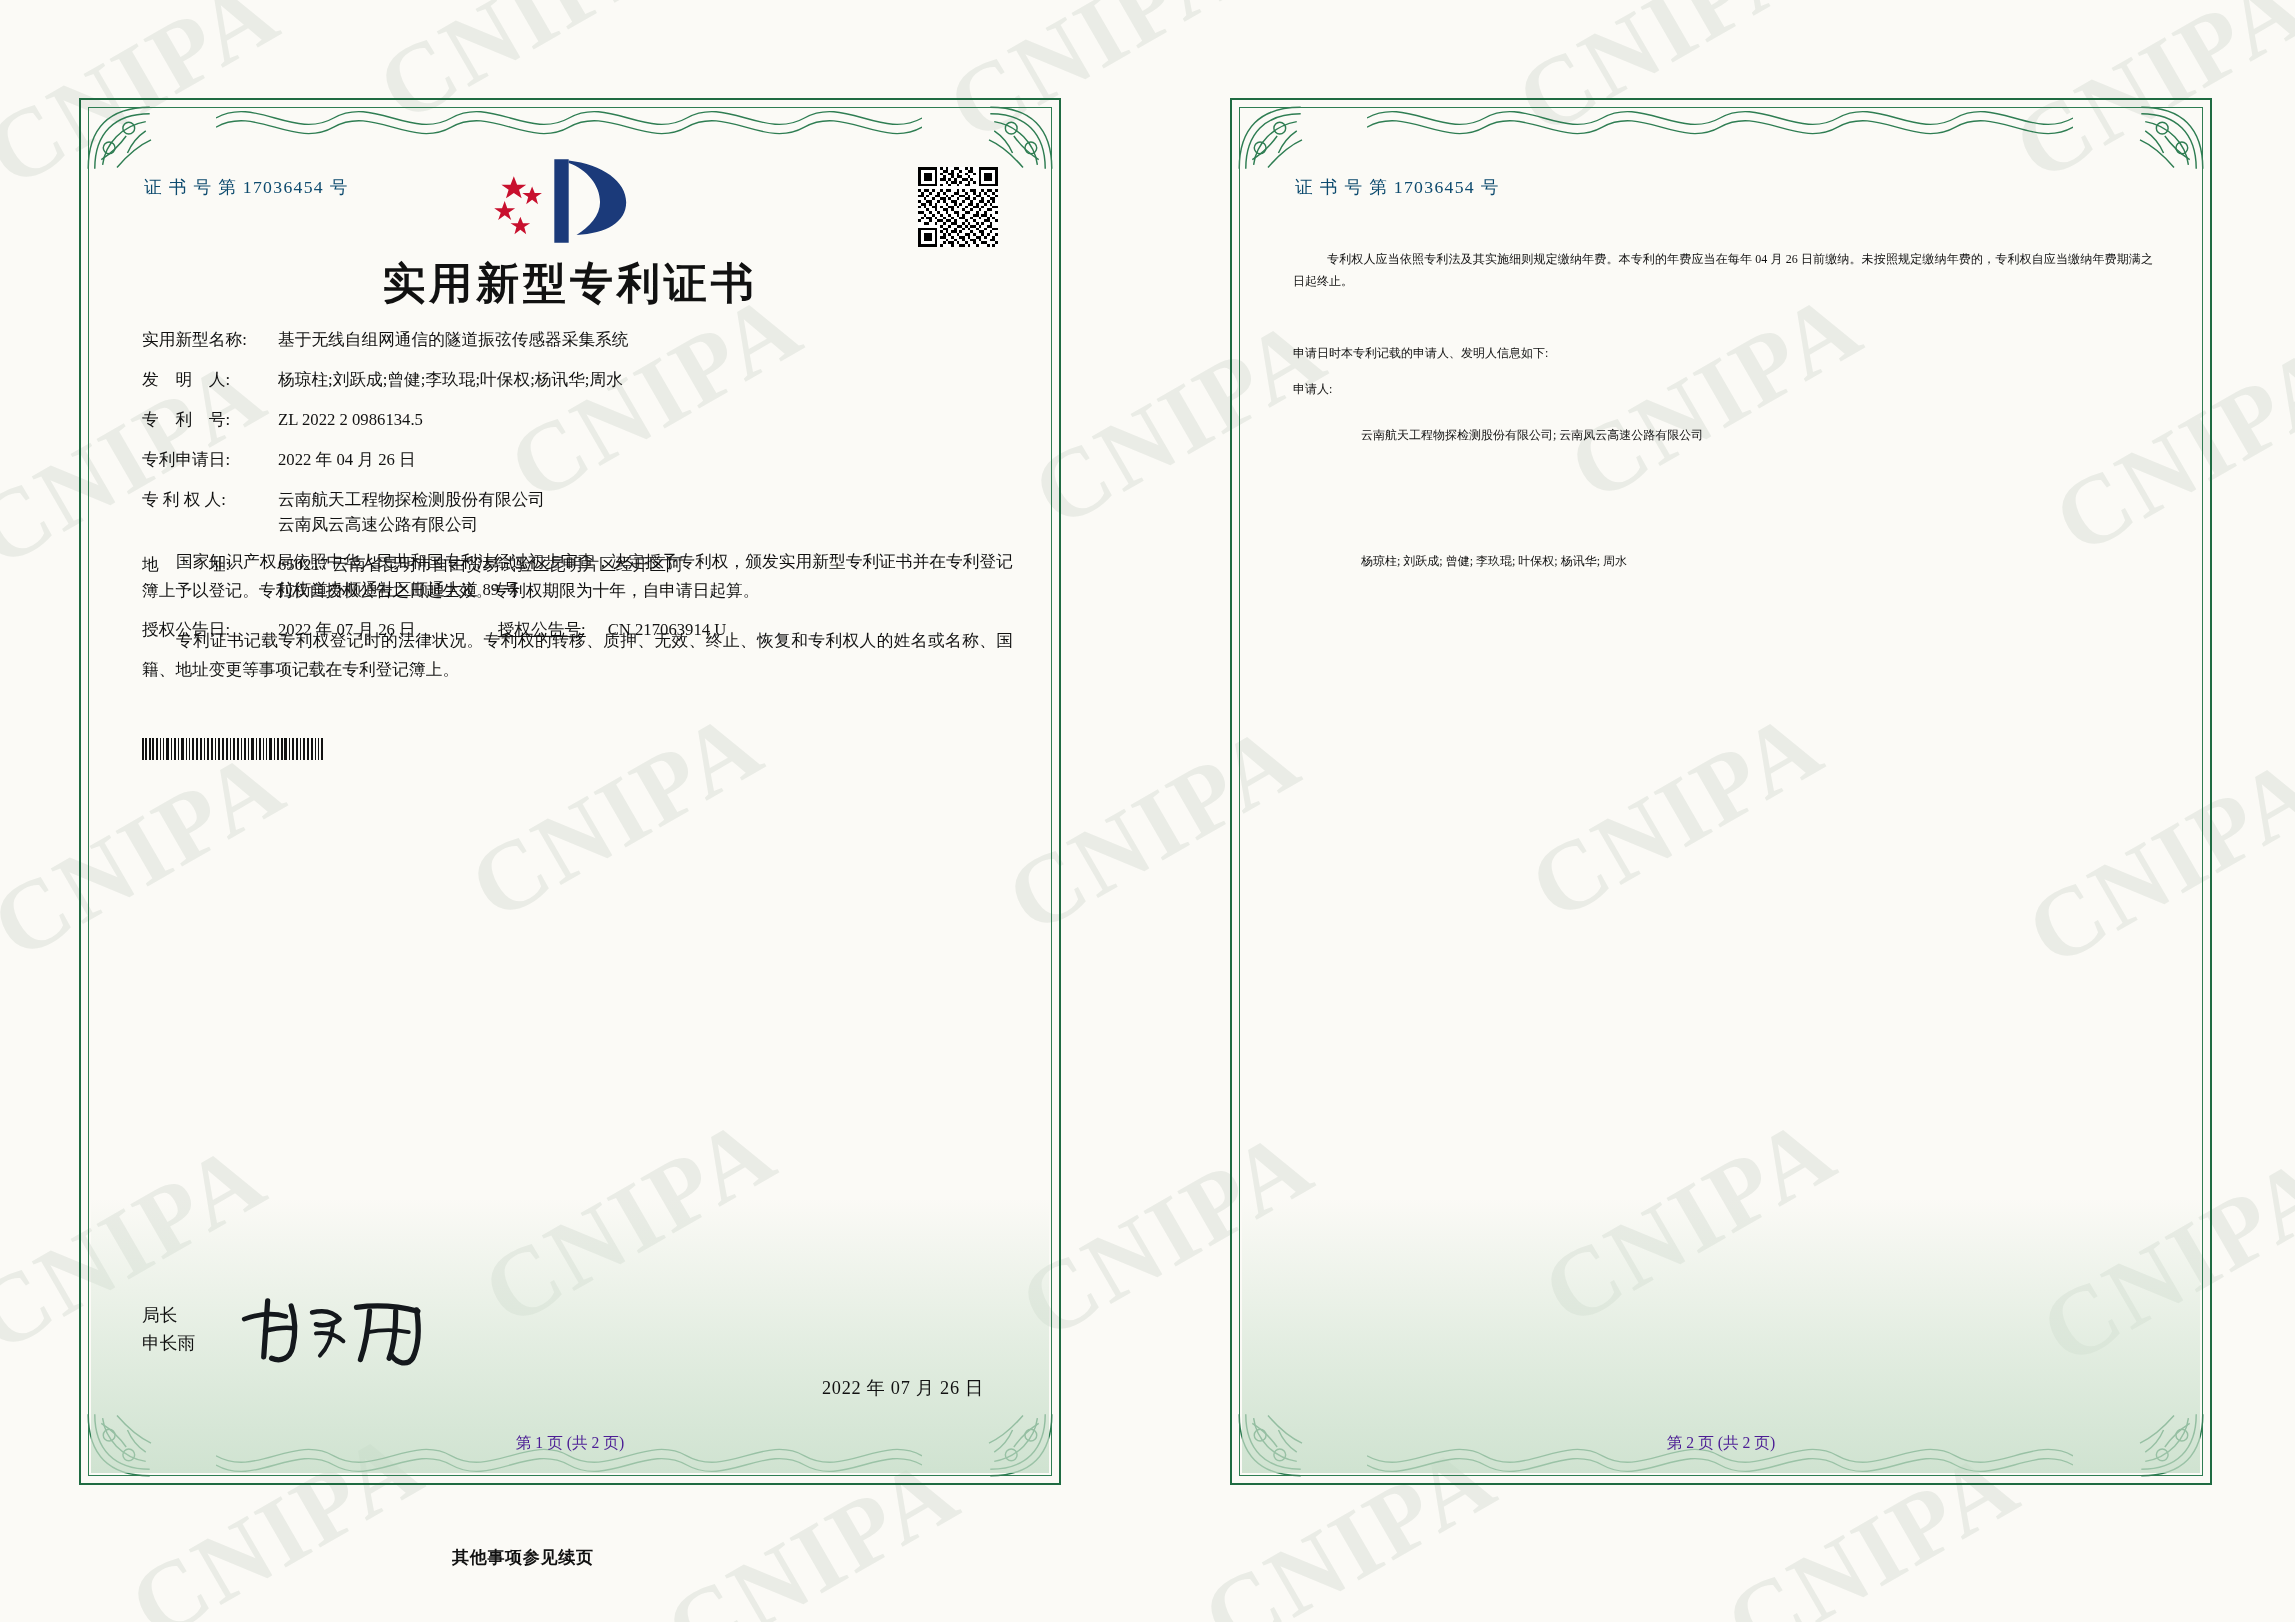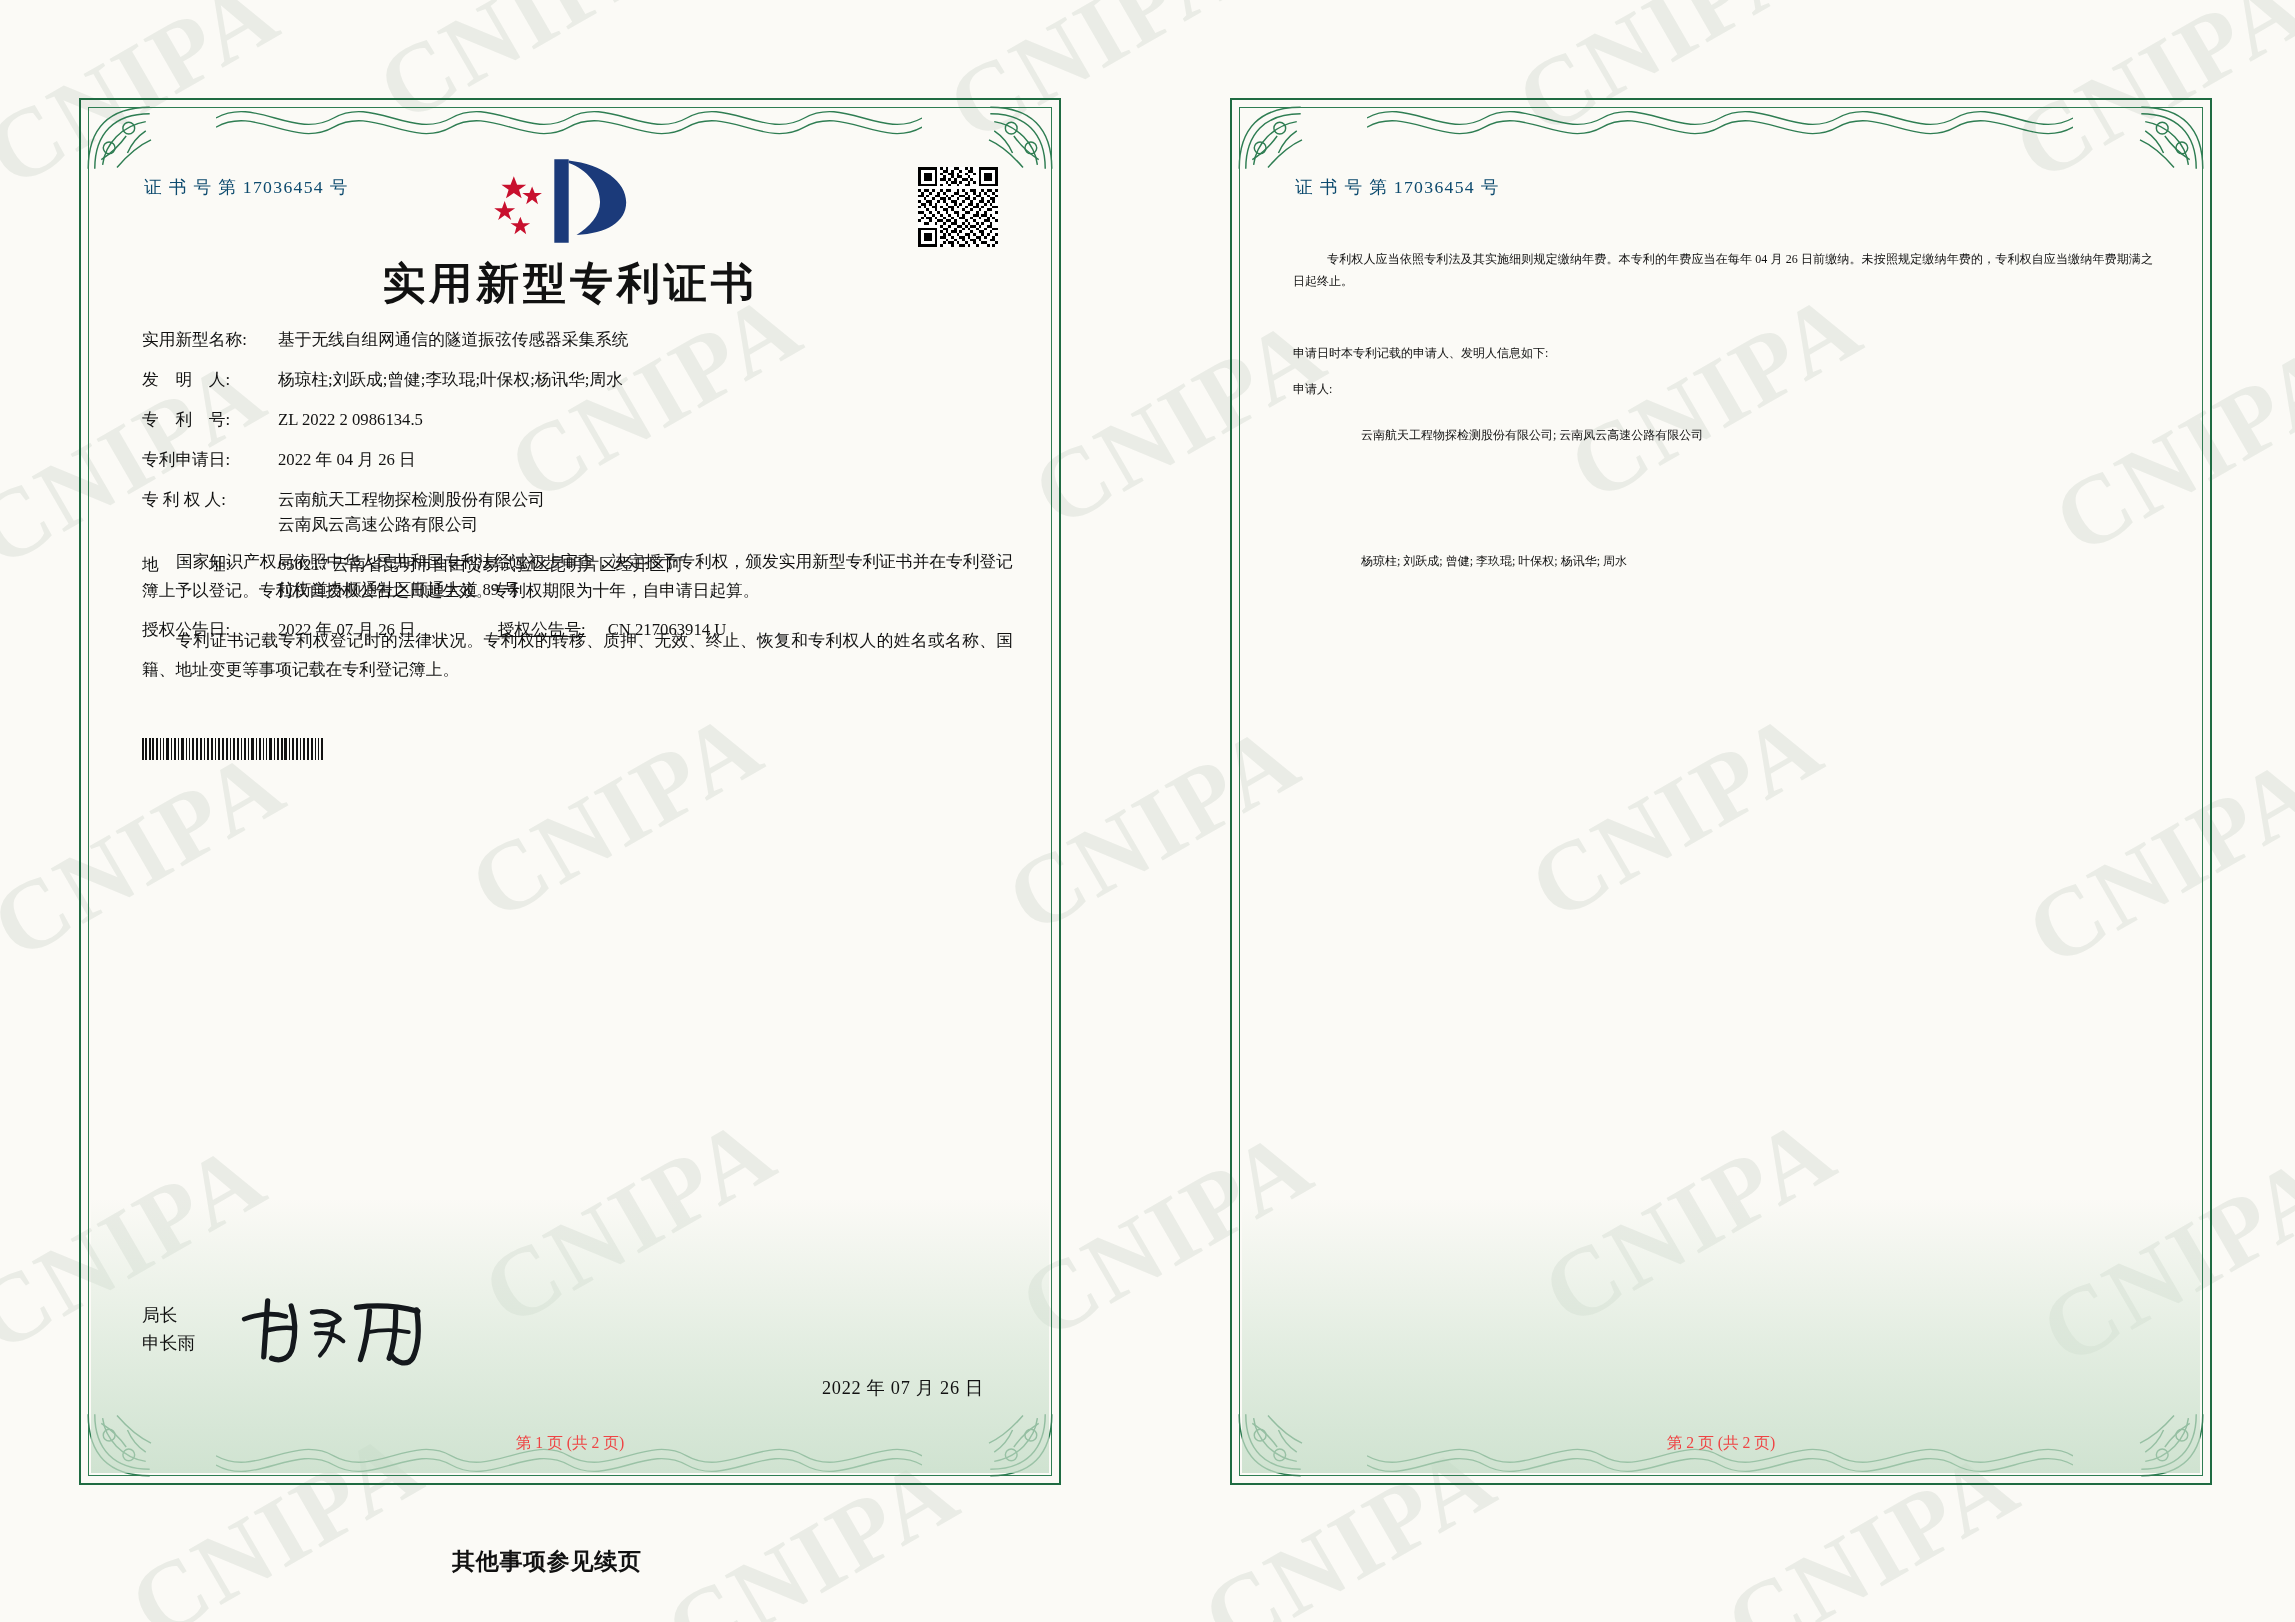--- a/index.html
+++ b/index.html
@@ -206,21 +206,21 @@
     font-size: 18.3px;
     color: #111;
     letter-spacing: 0.7px;
   }
   .pagenum {
     position: absolute;
     left: 0; right: 0;
     bottom: 31px;
     text-align: center;
     font-size: 15.7px;
-    color: #ef4444;
+    color: #4c1d95;
   }
 
   
   .p2-text {
     position: absolute;
     left: 63px;
     right: 59px;
     font-size: 12px;
     line-height: 1.8;
     color: #111;
@@ -231,21 +231,21 @@
   #p2applabel { top: 281px; }
   #p2applicants { top: 327px; left: 131px; }
   #p2invlabel { top: 407px; }
   #p2inventors { top: 453px; left: 131px; }
 
   
   .footnote {
     position: absolute;
     left: 452px;
     top: 1546px;
-    font-size: 23px;
+    font-size: 17px;
     font-weight: bold;
     color: #111;
     letter-spacing: 0.7px;
     z-index: 5;
   }
 </style>
 </head>
 <body>
 
 <div class="watermark-layer">

